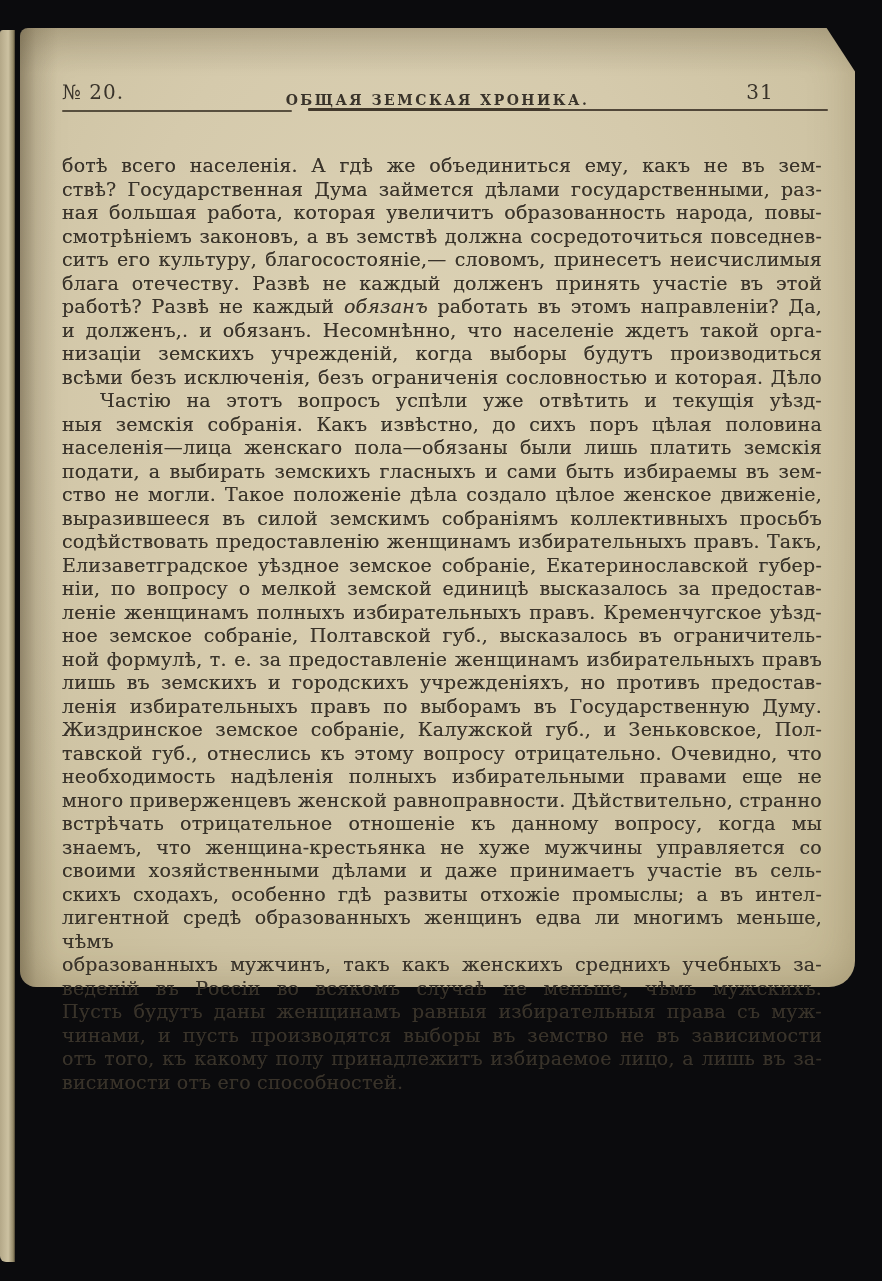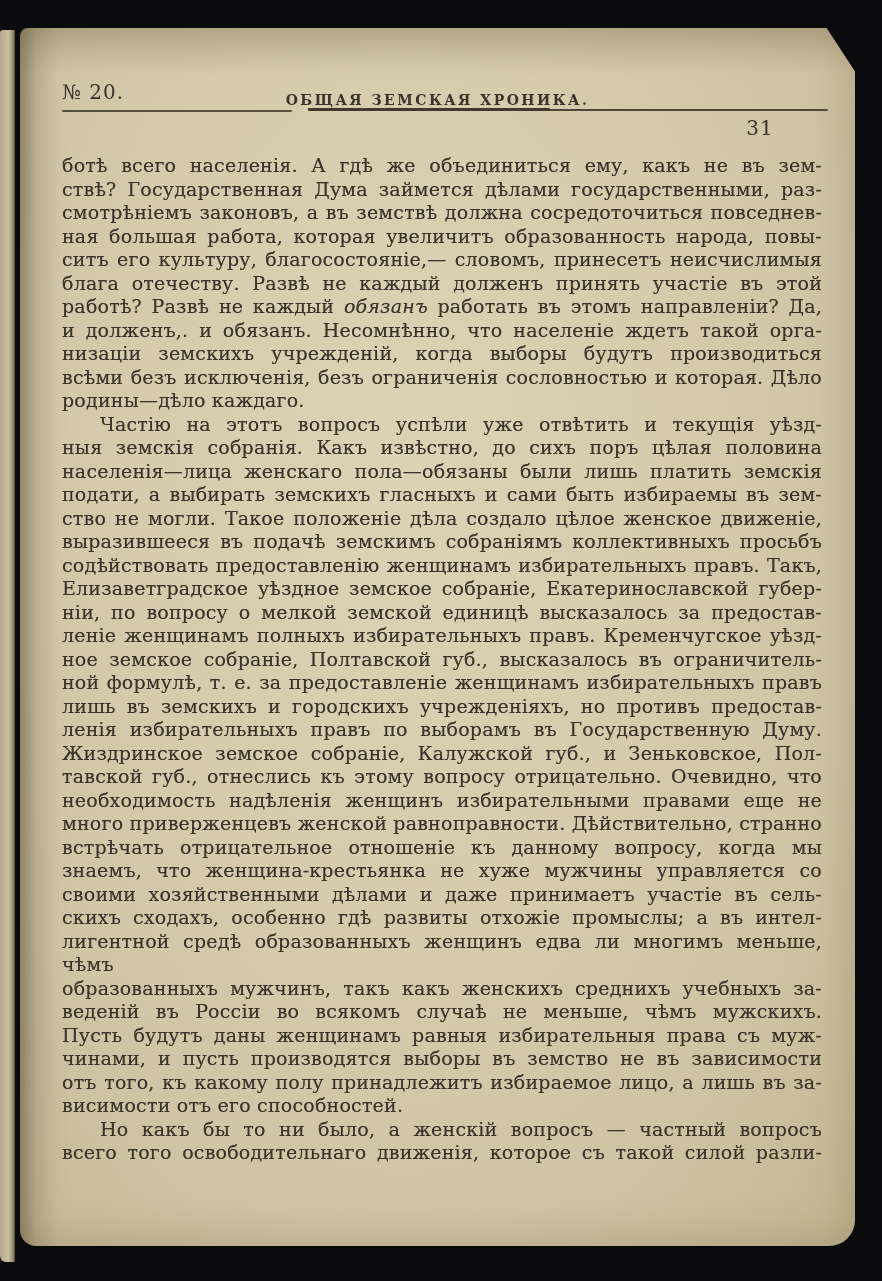--- a/index.html
+++ b/index.html
@@ -10,21 +10,21 @@
     overflow:hidden;
     font-family:"DejaVu Serif", serif;
   }
   
   .adjacent-edge{
     position:absolute;left:0;top:30px;width:15px;height:1232px;
     background:linear-gradient(90deg,#b4a888 0%,#ccc1a1 55%,#948968 88%,#4a422f 100%);
     border-radius:3px 0 0 6px;
   }
   .page{
-    position:absolute;left:20px;top:28px;width:835px;height:1218px;
+    position:absolute;left:20px;top:28px;width:835px;height:959px;
     background:
       linear-gradient(90deg, rgba(45,35,18,0.32) 0px, rgba(45,35,18,0.10) 16px, rgba(0,0,0,0) 38px),
       linear-gradient(180deg, rgba(60,50,28,0.14) 0px, rgba(0,0,0,0) 46px),
       radial-gradient(ellipse at 46% 36%, #dcd2b5 0%, #d5caac 45%, #cec3a3 72%, #c3b792 100%);
     border-radius:8px 12px 26px 16px;
     box-shadow:inset 0 0 46px rgba(88,72,40,0.28);
   }
   .corner-cut{
     position:absolute;top:-1px;right:-1px;width:30px;height:46px;
     background:var(--bg,#0b0b0d);
@@ -35,21 +35,21 @@
     color:var(--ink,#39332a);
   }
   .issue{
     position:absolute;left:42px;top:0;font-size:20px;letter-spacing:1px;
   }
   .running-title{
     position:absolute;left:0;top:12px;width:100%;text-align:center;
     font-size:14px;font-weight:700;letter-spacing:2.5px;
   }
   .folio{
-    position:absolute;left:690px;top:0;width:100px;text-align:center;font-size:20px;letter-spacing:1px;margin-top:36px;
+    position:absolute;left:690px;top:0;width:100px;text-align:center;font-size:20px;letter-spacing:1px;
   }
   .rule-seg{position:absolute;background:#42392c;border-radius:1px;}
   .rule-a{left:42px;top:82px;width:230px;height:2px;opacity:.85;}
   .rule-b{left:288px;top:80px;width:242px;height:3px;}
   .rule-c{left:505px;top:81px;width:303px;height:2px;opacity:.9;}
   .text-block{
     position:absolute;left:42px;top:105px;width:760px;
     color:var(--ink,#39332a);
     font-size:19px;line-height:23.5px;
     letter-spacing:0.2px;
@@ -81,59 +81,54 @@
   </div>
 
   <div class="rule-seg rule-a"></div>
   <div class="rule-seg rule-b"></div>
   <div class="rule-seg rule-c"></div>
 
   <div class="text-block">
       <div class="para">
         <div class="line"><span>ботѣ всего населенія. А гдѣ же объединиться ему, какъ не въ зем-</span></div>
         <div class="line"><span>ствѣ? Государственная Дума займется дѣлами государственными, раз-</span></div>
+        <div class="line"><span>ная большая работа, которая увеличитъ образованность народа, повы-</span></div>
         <div class="line"><span>смотрѣніемъ законовъ, а въ земствѣ должна сосредоточиться повседнев-</span></div>
-        <div class="line"><span>ная большая работа, которая увеличитъ образованность народа, повы-</span></div>
         <div class="line"><span>ситъ его культуру, благосостояніе,— словомъ, принесетъ неисчислимыя</span></div>
         <div class="line"><span>блага отечеству. Развѣ не каждый долженъ принять участіе въ этой</span></div>
         <div class="line"><span>работѣ? Развѣ не каждый </span><i>обязанъ</i><span> работать въ этомъ направленіи? Да,</span></div>
         <div class="line"><span>и долженъ,. и обязанъ. Несомнѣнно, что населеніе ждетъ такой орга-</span></div>
         <div class="line"><span>низаціи земскихъ учрежденій, когда выборы будутъ производиться</span></div>
         <div class="line"><span>всѣми безъ исключенія, безъ ограниченія сословностью и которая. Дѣло</span></div>
-        <div class="line end"><span>родины—дѣло каждаго.</span></div>
       </div>
       <div class="para">
         <div class="line ind"><span>Частію на этотъ вопросъ успѣли уже отвѣтить и текущія уѣзд-</span></div>
         <div class="line"><span>ныя земскія собранія. Какъ извѣстно, до сихъ поръ цѣлая половина</span></div>
         <div class="line"><span>населенія—лица женскаго пола—обязаны были лишь платить земскія</span></div>
         <div class="line"><span>подати, а выбирать земскихъ гласныхъ и сами быть избираемы въ зем-</span></div>
         <div class="line"><span>ство не могли. Такое положеніе дѣла создало цѣлое женское движеніе,</span></div>
-        <div class="line"><span>выразившееся въ подачѣ земскимъ собраніямъ коллективныхъ просьбъ</span></div>
+        <div class="line"><span>выразившееся въ силой земскимъ собраніямъ коллективныхъ просьбъ</span></div>
         <div class="line"><span>содѣйствовать предоставленію женщинамъ избирательныхъ правъ. Такъ,</span></div>
         <div class="line"><span>Елизаветградское уѣздное земское собраніе, Екатеринославской губер-</span></div>
         <div class="line"><span>ніи, по вопросу о мелкой земской единицѣ высказалось за предостав-</span></div>
         <div class="line"><span>леніе женщинамъ полныхъ избирательныхъ правъ. Кременчугское уѣзд-</span></div>
         <div class="line"><span>ное земское собраніе, Полтавской губ., высказалось въ ограничитель-</span></div>
         <div class="line"><span>ной формулѣ, т. е. за предоставленіе женщинамъ избирательныхъ правъ</span></div>
         <div class="line"><span>лишь въ земскихъ и городскихъ учрежденіяхъ, но противъ предостав-</span></div>
         <div class="line"><span>ленія избирательныхъ правъ по выборамъ въ Государственную Думу.</span></div>
         <div class="line"><span>Жиздринское земское собраніе, Калужской губ., и Зеньковское, Пол-</span></div>
         <div class="line"><span>тавской губ., отнеслись къ этому вопросу отрицательно. Очевидно, что</span></div>
-        <div class="line"><span>необходимость надѣленія женщинъ избирательными правами еще не</span></div>
+        <div class="line"><span>необходимость надѣленія полныхъ избирательными правами еще не</span></div>
         <div class="line"><span>много приверженцевъ женской равноправности. Дѣйствительно, странно</span></div>
         <div class="line"><span>встрѣчать отрицательное отношеніе къ данному вопросу, когда мы</span></div>
         <div class="line"><span>знаемъ, что женщина-крестьянка не хуже мужчины управляется со</span></div>
         <div class="line"><span>своими хозяйственными дѣлами и даже принимаетъ участіе въ сель-</span></div>
         <div class="line"><span>скихъ сходахъ, особенно гдѣ развиты отхожіе промыслы; а въ интел-</span></div>
         <div class="line"><span>лигентной средѣ образованныхъ женщинъ едва ли многимъ меньше, чѣмъ</span></div>
         <div class="line"><span>образованныхъ мужчинъ, такъ какъ женскихъ среднихъ учебныхъ за-</span></div>
         <div class="line"><span>веденій въ Россіи во всякомъ случаѣ не меньше, чѣмъ мужскихъ.</span></div>
         <div class="line"><span>Пусть будутъ даны женщинамъ равныя избирательныя права съ муж-</span></div>
         <div class="line"><span>чинами, и пусть производятся выборы въ земство не въ зависимости</span></div>
         <div class="line"><span>отъ того, къ какому полу принадлежитъ избираемое лицо, а лишь въ за-</span></div>
         <div class="line end"><span>висимости отъ его способностей.</span></div>
       </div>
-      <div class="para">
-        <div class="line ind"><span>Но какъ бы то ни было, а женскій вопросъ — частный вопросъ</span></div>
-        <div class="line"><span>всего того освободительнаго движенія, которое съ такой силой разли-</span></div>
-      </div>
     </div>
 </div>
 
 </body></html>

